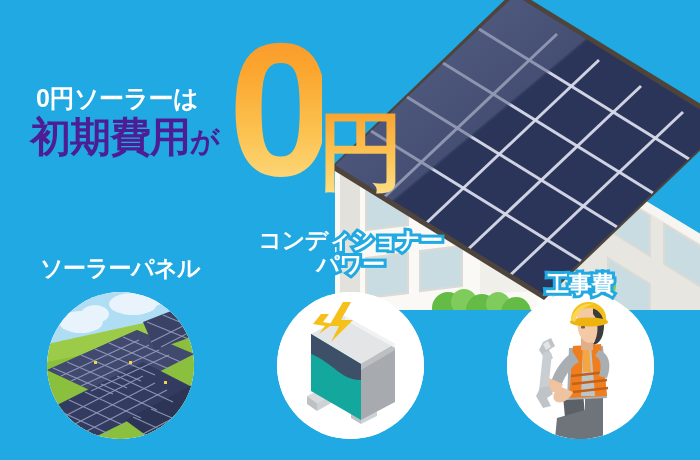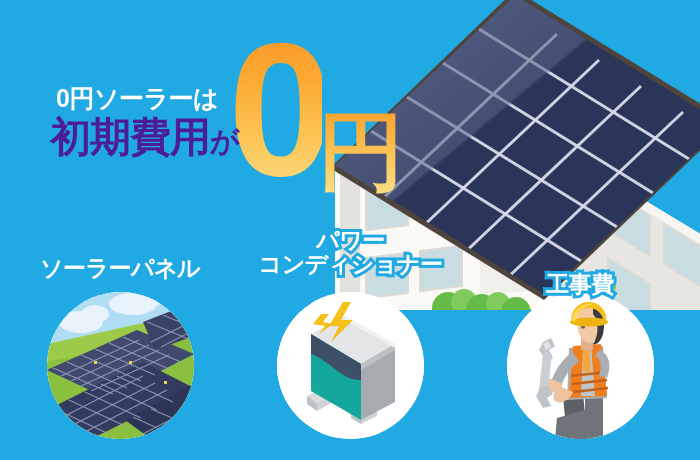--- a/index.html
+++ b/index.html
@@ -7,21 +7,21 @@
     width:700px;height:460px;
     font-family:"Liberation Sans","DejaVu Sans",sans-serif;
     overflow:hidden;
   }
   #stage{
     position:relative;width:700px;height:460px;
     background:#20A9E2;overflow:hidden;
   }
 
   
-  .headline{position:absolute;left:0;top:0;width:430px;height:200px;z-index:40;pointer-events:none;margin-left:20px;}
+  .headline{position:absolute;left:0;top:0;width:430px;height:200px;z-index:40;pointer-events:none;}
   .hl-line1{
     position:absolute;left:36px;top:86px;
     font-size:25px;font-weight:bold;color:#ffffff;
     letter-spacing:-0.5px;line-height:1;
     text-shadow:0 1px 0 rgba(0,0,0,.05);
   }
   .hl-line2{
     position:absolute;left:30px;top:117px;
     font-size:41px;font-weight:bold;color:#4c1d95;
     letter-spacing:-1px;line-height:1;
@@ -320,21 +320,21 @@
 
       <rect x="74" y="34" width="4" height="2.4" rx="1" fill="#7A5A42"></rect>
     </svg>
   </div>
 
   <div class="label lbl1">
     <span>ソーラーパネル</span>
   </div>
 
   <div class="label lbl2">
+    <div><span>コンディショナー</span></div>
     <div><span>パワー</span></div>
-    <div><span>コンディショナー</span></div>
   </div>
 
   <div class="label lbl3">
     <span>工事費</span>
   </div>
 
 </div>
 
 </body></html>

